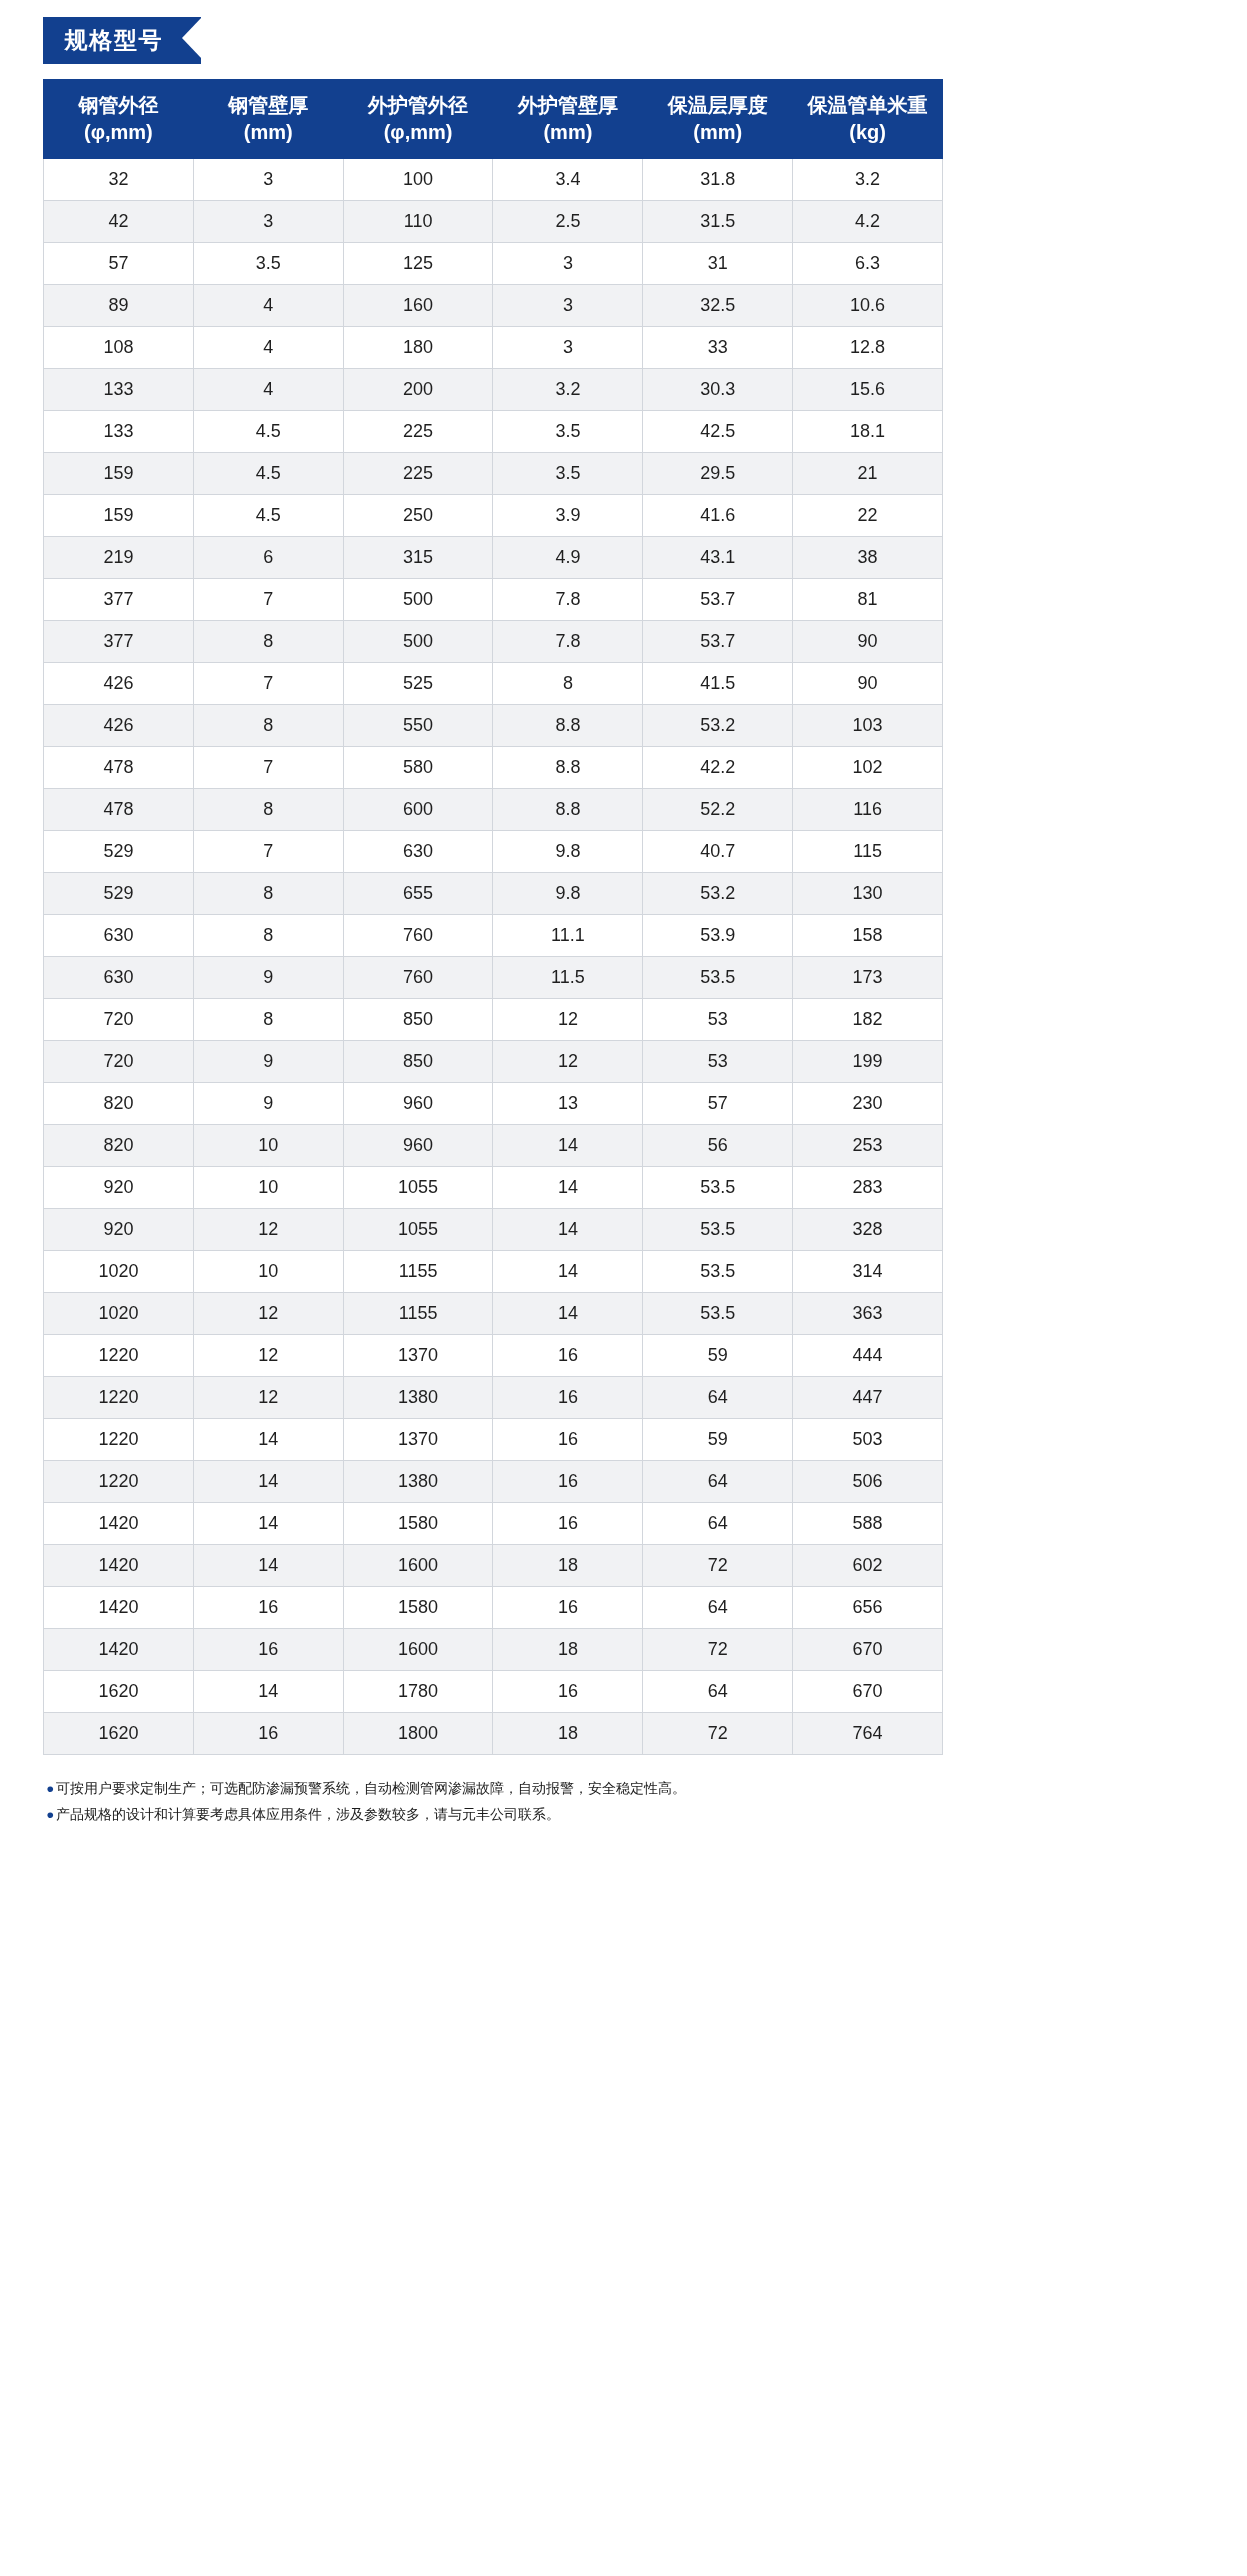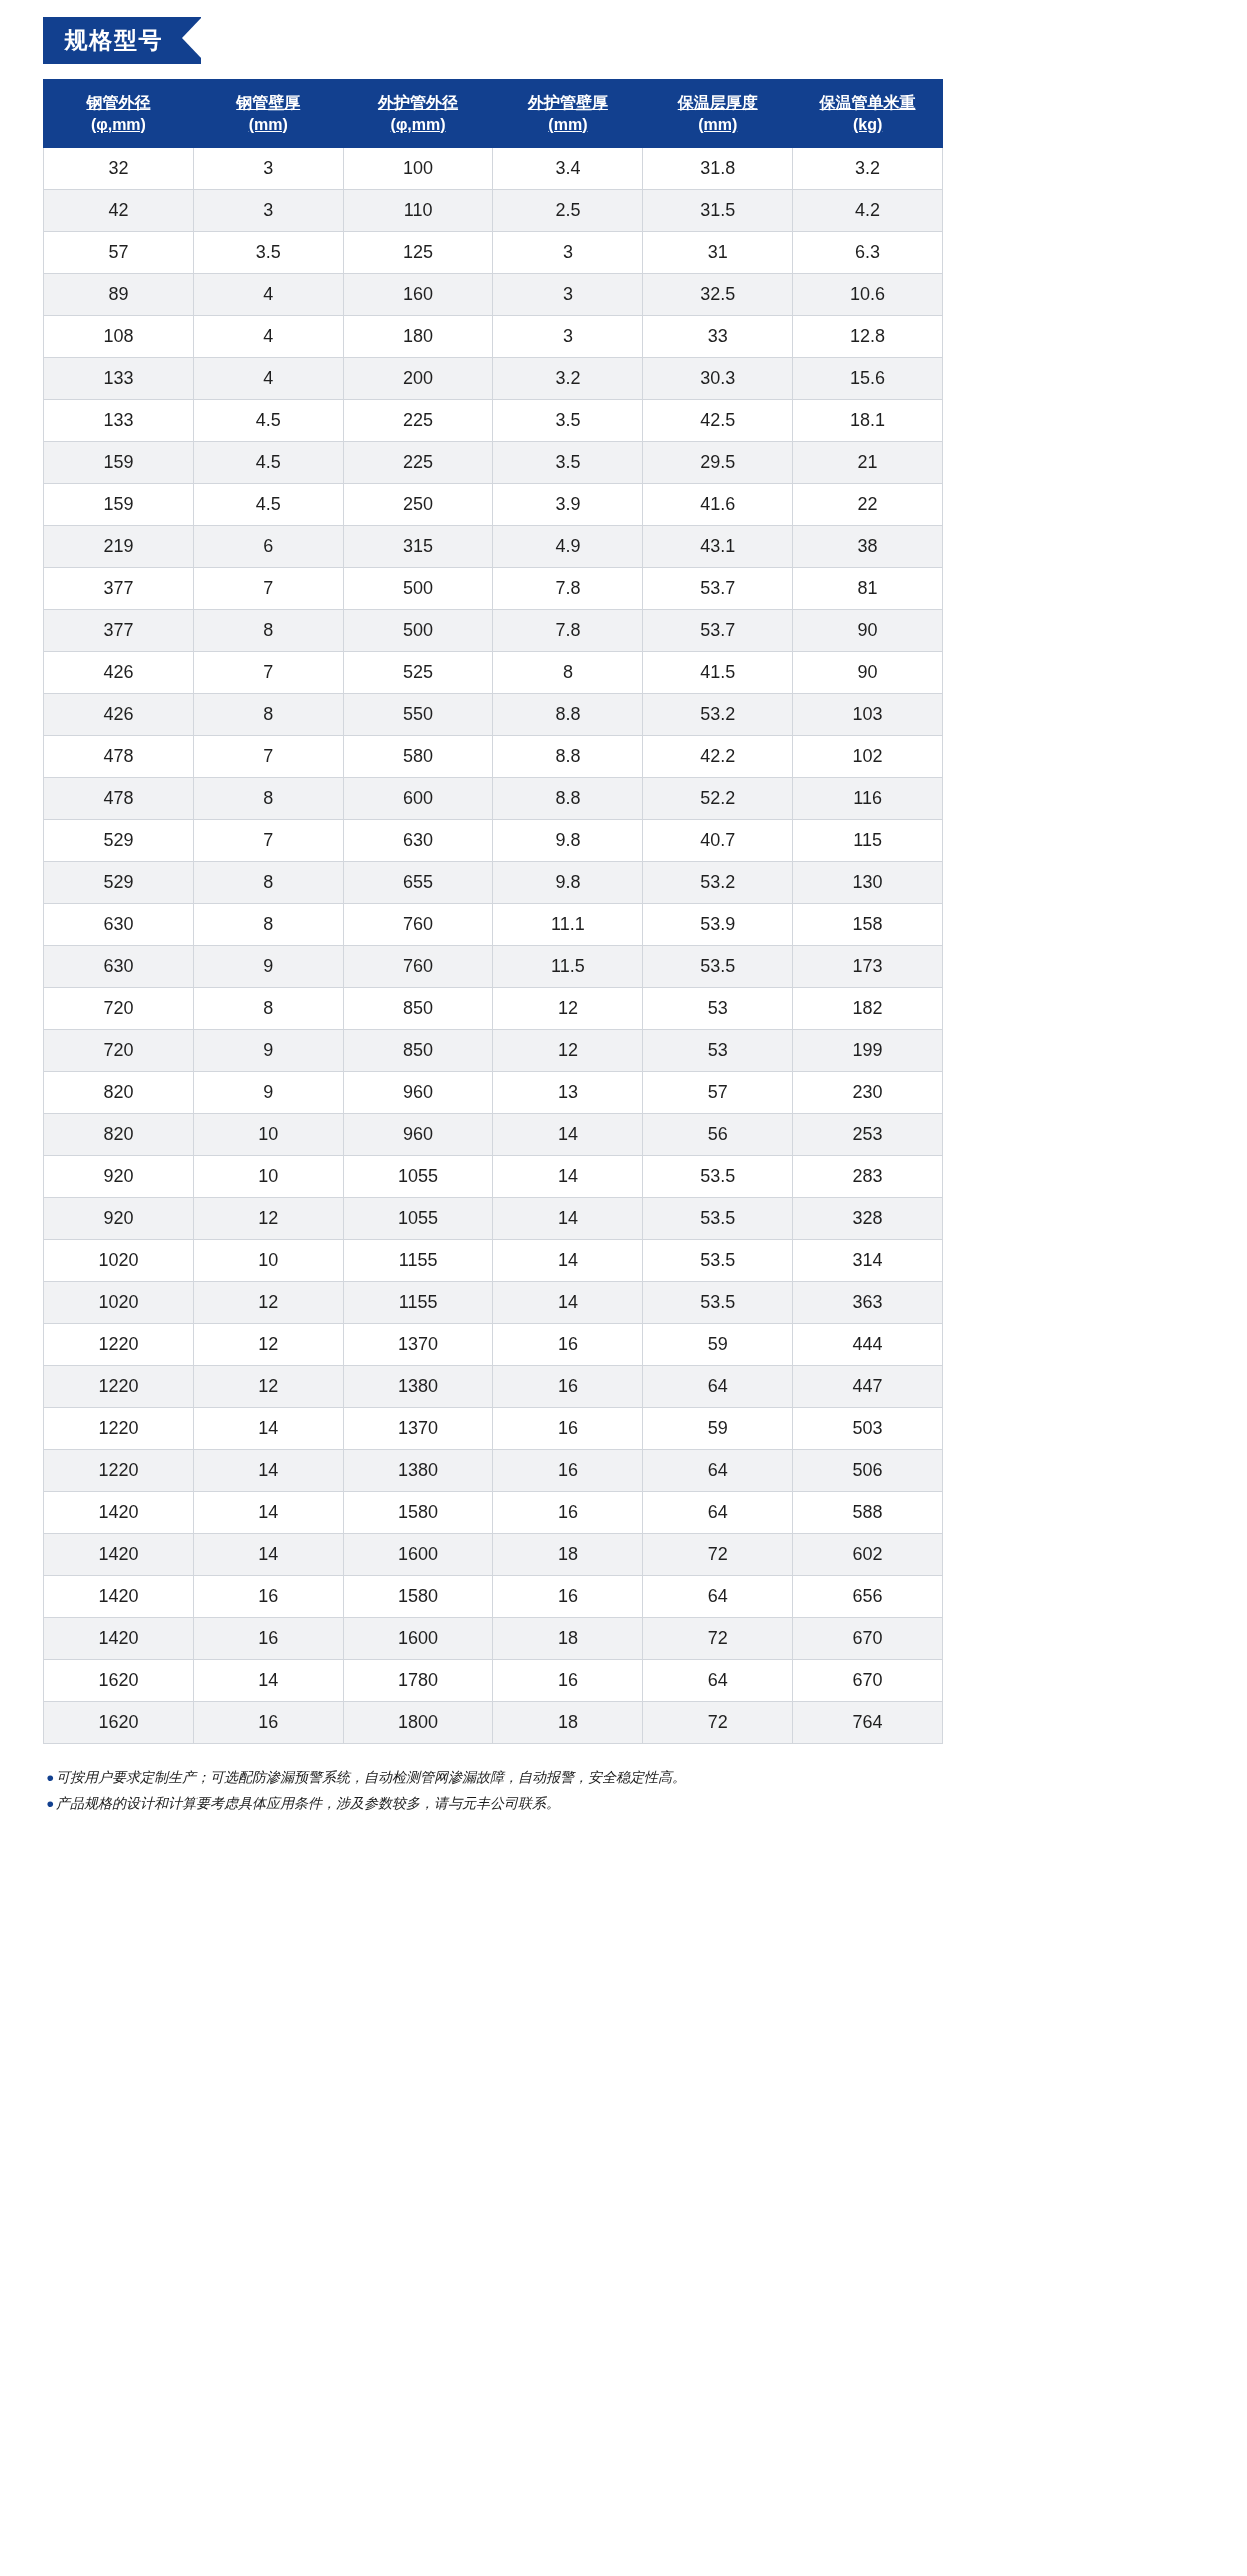--- a/index.html
+++ b/index.html
@@ -51,27 +51,26 @@
   table.spec {
     width: 100%;
     border-collapse: collapse;
     table-layout: fixed;
     font-size: 17.4px;
   }
   table.spec th {
     background: #12408f;
     color: #ffffff;
     font-weight: bold;
-    font-size: 16px;
+    font-size: 20px;
     line-height: 1.35;
     padding: 11.6px 3.3px;
     border: 0.8px solid #12408f;
     text-align: center;
     vertical-align: middle;
-    text-decoration: underline;
   }
   table.spec td {
     border: 0.8px solid #d2d6dc;
     text-align: center;
     vertical-align: middle;
     padding: 10px 3.3px;
     color: #1f1f1f;
     font-size: 18px;
     height: 31.5px;
     box-sizing: border-box;
@@ -84,21 +83,20 @@
   }
   .hdr-l1 { display: block; }
   .hdr-l2 { display: block; }
 
   
   .notes {
     padding: 20px 0 21.5px 3.3px;
     font-size: 14px;
     line-height: 1.9;
     color: #1a1a1a;
-    font-style: italic;
   }
   .note-line {
     white-space: nowrap;
   }
   .bullet {
     color: #12408f;
     font-size: 13.3px;
     margin-right: 1.7px;
   }
 </style>

